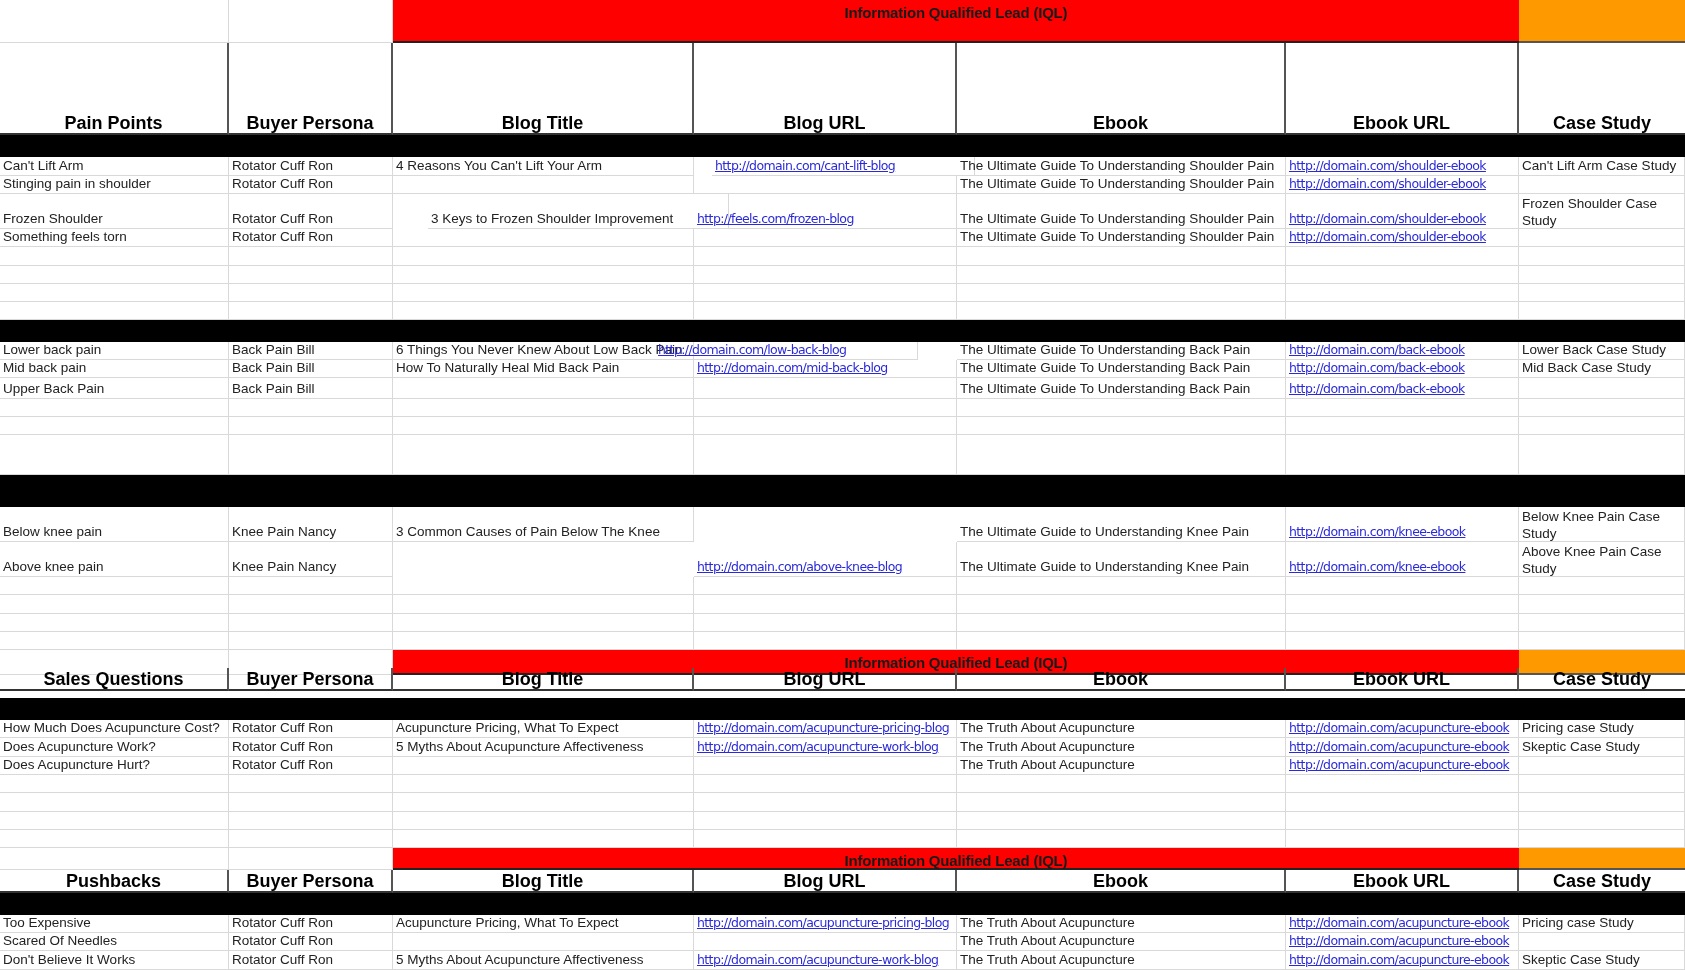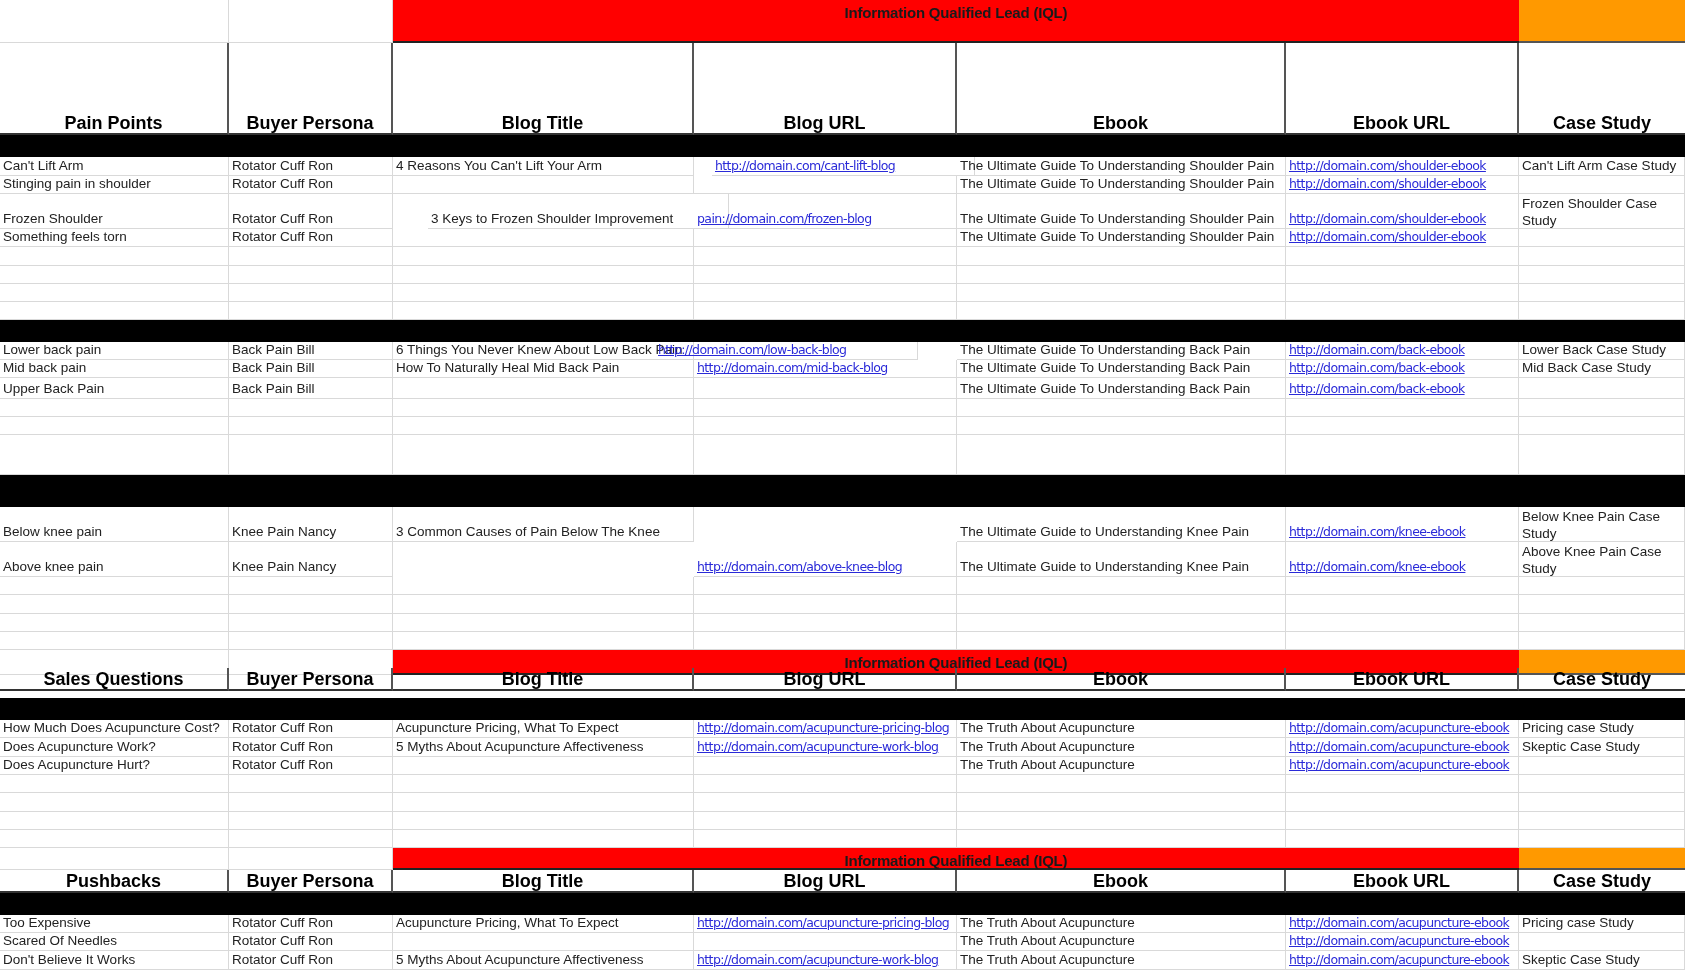--- a/index.html
+++ b/index.html
@@ -89,21 +89,21 @@
       <div class="cell" style="left: 0px; width: 229px;">
         <span>Frozen Shoulder</span>
       </div>
       <div class="cell" style="left: 229px; width: 164px;">
         <span>Rotator Cuff Ron</span>
       </div>
       <div class="cell" style="left: 384px; width: 301px; margin-left: 44px;">
         <span>3 Keys to Frozen Shoulder Improvement</span>
       </div>
       <div class="cell" style="left: 694px; width: 263px;">
-        <a>pain://domain.com/frozen-blog</a>
+        <a>http://feels.com/frozen-blog</a>
       </div>
       <div class="cell" style="left: 957px; width: 329px;">
         <span>The Ultimate Guide To Understanding Shoulder Pain</span>
       </div>
       <div class="cell" style="left: 1286px; width: 233px;">
         <a>http://domain.com/shoulder-ebook</a>
       </div>
       <div class="cell wrap" style="left: 1519px; width: 166px; white-space: normal;">
         <span>Frozen Shoulder Case Study</span>
       </div>

